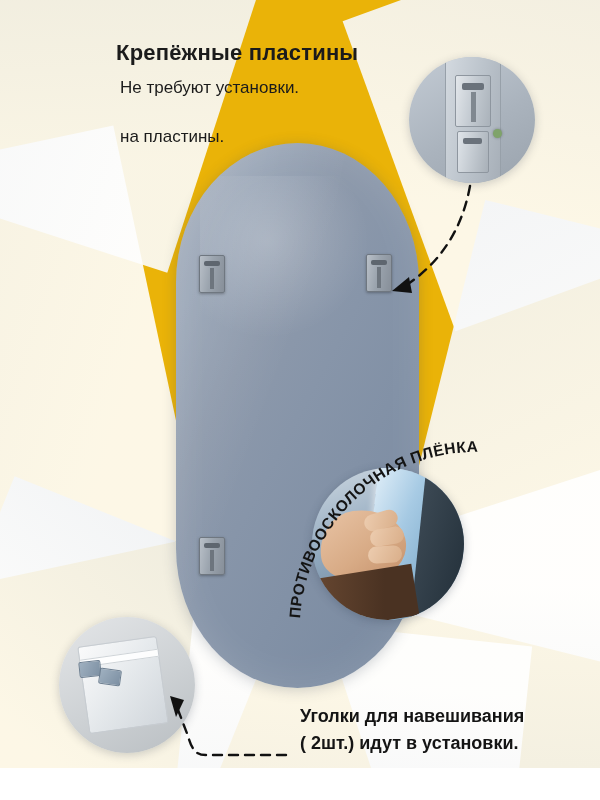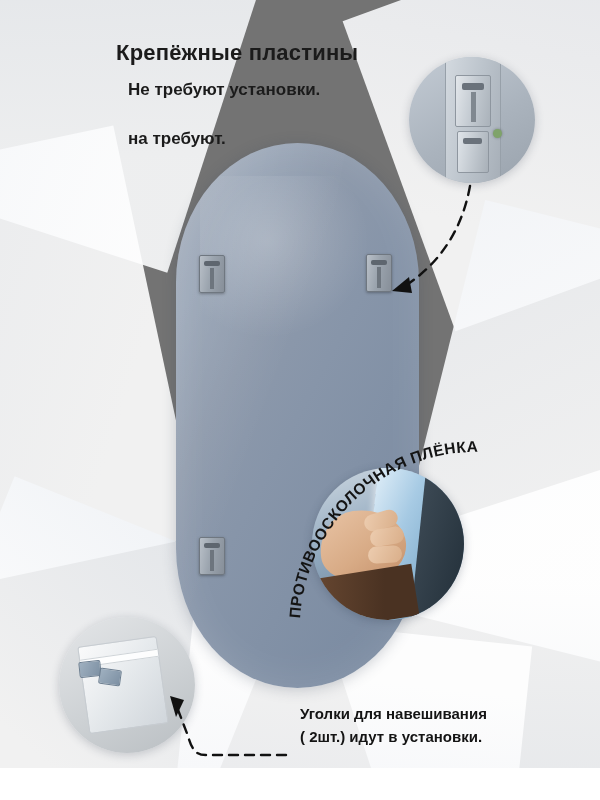--- a/index.html
+++ b/index.html
@@ -10,21 +10,21 @@
     width: 600px;
     height: 800px;
     font-family: "Liberation Sans", sans-serif;
     background: #ffffff;
     overflow: hidden;
   }
   .stage {
     position: relative;
     width: 600px;
     height: 768px;
-    background: #737373;
+    background: #eab308;
     overflow: hidden;
   }
 
   
   .bg-facet {
     position: absolute;
     background: linear-gradient(135deg, #f2f4f7 0%, #fafbfc 60%, #ffffff 100%);
     opacity: .9;
   }
   .facet-tl {
@@ -72,23 +72,23 @@
     z-index: 8;
   }
   .headline h1 {
     margin: 0 0 10px 0;
     font-size: 22px;
     font-weight: bold;
     color: #1b1b1b;
     letter-spacing: .2px;
   }
   .headline p {
-    margin: 12px;
+    margin: 4px;
     font-size: 17px;
-    font-weight: bold;
+    font-weight: normal;
     line-height: 1.45;
     color: #1b1b1b;
   }
 
   
   .mirror {
     position: absolute;
     left: 176px;
     top: 143px;
     width: 243px;
@@ -344,21 +344,21 @@
   
   .bottom-caption {
     position: absolute;
     left: 300px;
     top: 703px;
     width: 280px;
     z-index: 9;
   }
   .bottom-caption p {
     margin: 0;
-    font-size: 15px;
+    font-size: 18px;
     font-weight: bold;
     line-height: 1.5;
     color: #141414;
   }
 </style>
 </head>
 <body>
 
 <div class="stage">
 
@@ -368,21 +368,21 @@
   <div class="bg-facet facet-tr"></div>
   <div class="bg-facet facet-r"></div>
   <div class="bg-facet facet-br"></div>
   <div class="bg-facet facet-bc"></div>
 
   <div class="headline">
     <h1>Крепёжные пластины</h1>
     <p>
       <span>Не требуют установки.</span><br>
       <br>
-      <span>на требуют.</span>
+      <span>на пластины.</span>
     </p>
   </div>
 
   <div class="mirror">
     <div class="mirror-glow"></div>
   </div>
   <div class="plate plate-tl">
     <div class="slot"></div>
     <div class="stem"></div>
   </div>

